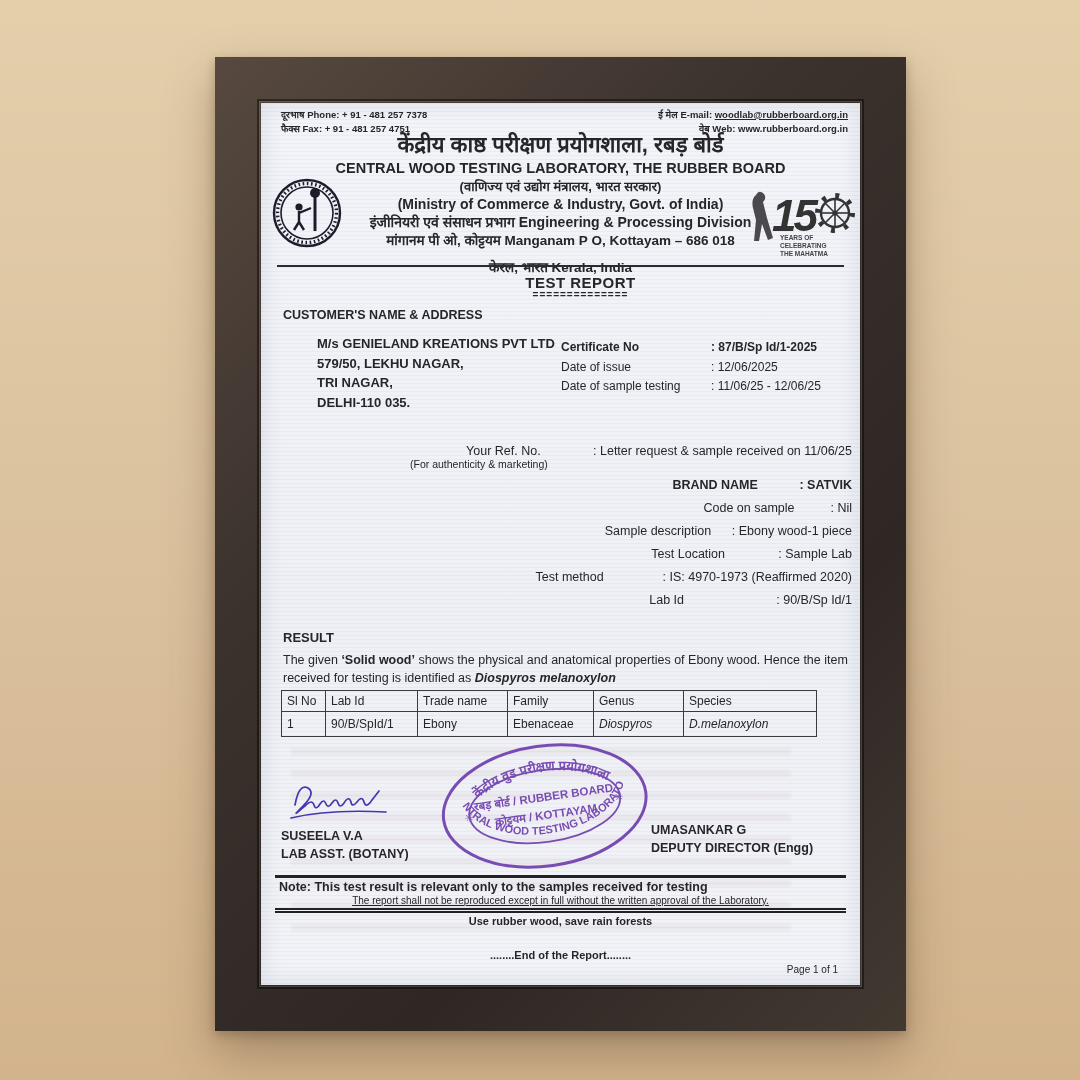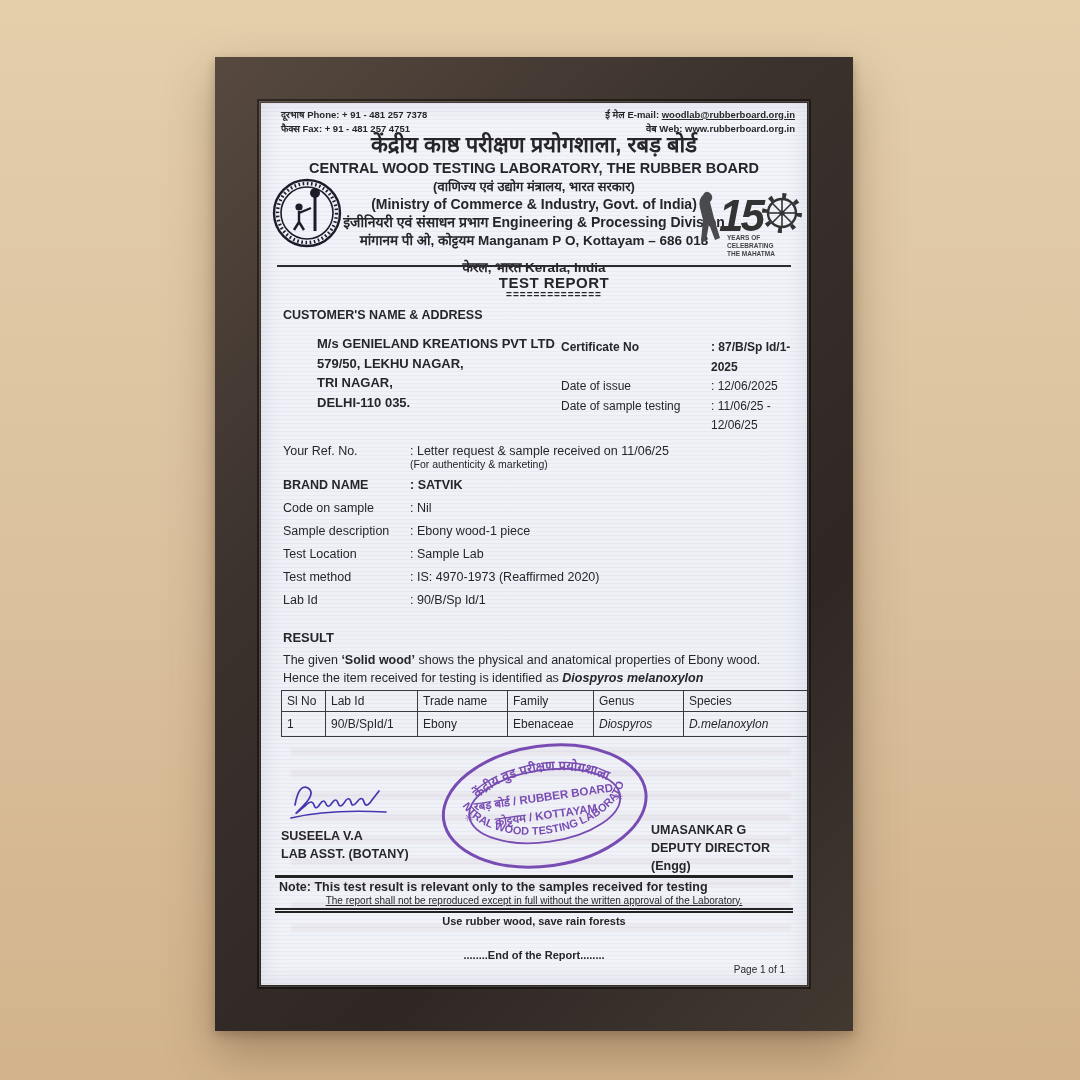--- a/index.html
+++ b/index.html
@@ -5,21 +5,21 @@
   * { margin:0; padding:0; box-sizing:border-box; }
   html,body { width:1080px; height:1080px; }
   body { font-family:"Liberation Sans", sans-serif; color:#26262a; }
 
   .scene {
     position:relative; width:1080px; height:1080px; overflow:hidden;
     background:linear-gradient(180deg,#e4cfab 0%, #dcc3a0 45%, #d2b38c 100%);
   }
 
   .frame {
-    position:absolute; left:215px; top:57px; width:638px; height:974px;
+    position:absolute; left:215px; top:57px; width:691px; height:974px;
     background:linear-gradient(135deg,#57493f 0%, #3b322d 35%, #2e2724 70%, #423931 100%);
     box-shadow:0 22px 45px rgba(90,62,40,.38), 0 4px 10px rgba(70,50,30,.3);
   }
   .frame::after {
     content:""; position:absolute; inset:42px; pointer-events:none;
     border:2px solid rgba(0,0,0,.45); box-shadow:inset 0 0 0 1px rgba(255,255,255,.10);
   }
 
   .doc {
     position:absolute; inset:46px; background:#f1f2f7; overflow:hidden;
@@ -61,21 +61,21 @@
   .cust-head { position:absolute; top:205px; left:22px; font-size:12.5px; font-weight:bold; }
 
   .addr { position:absolute; top:231px; left:56px; font-size:13px; font-weight:bold; line-height:19.5px; }
 
   .cert { position:absolute; top:235px; left:300px; right:6px; font-size:12px; line-height:19.5px; }
   .cert .row { display:flex; }
   .cert .lbl { width:150px; flex:none; }
   .cert .row.b { font-weight:bold; }
 
   .details { position:absolute; top:341px; left:22px; right:8px; font-size:12.5px; }
-  .details .row { display:flex; margin-bottom:9px; }
+  .details .row { display:flex; margin-bottom:9px;justify-content:flex-end; }
   .details .lbl { width:127px; flex:none; }
   .details .row.b { font-weight:bold; }
   .details .note { font-size:10.5px; margin:-9px 0 8px 127px; }
 
   .result-h { position:absolute; top:527px; left:22px; font-size:13px; font-weight:bold; }
   .result-p { position:absolute; top:549px; left:22px; right:12px; font-size:12.5px; line-height:17.5px; }
   .bi { font-weight:bold; font-style:italic; }
   .bq { font-weight:bold; }
 
   table.res { position:absolute; top:587px; left:20px; width:536px; border-collapse:collapse; font-size:12px; }

